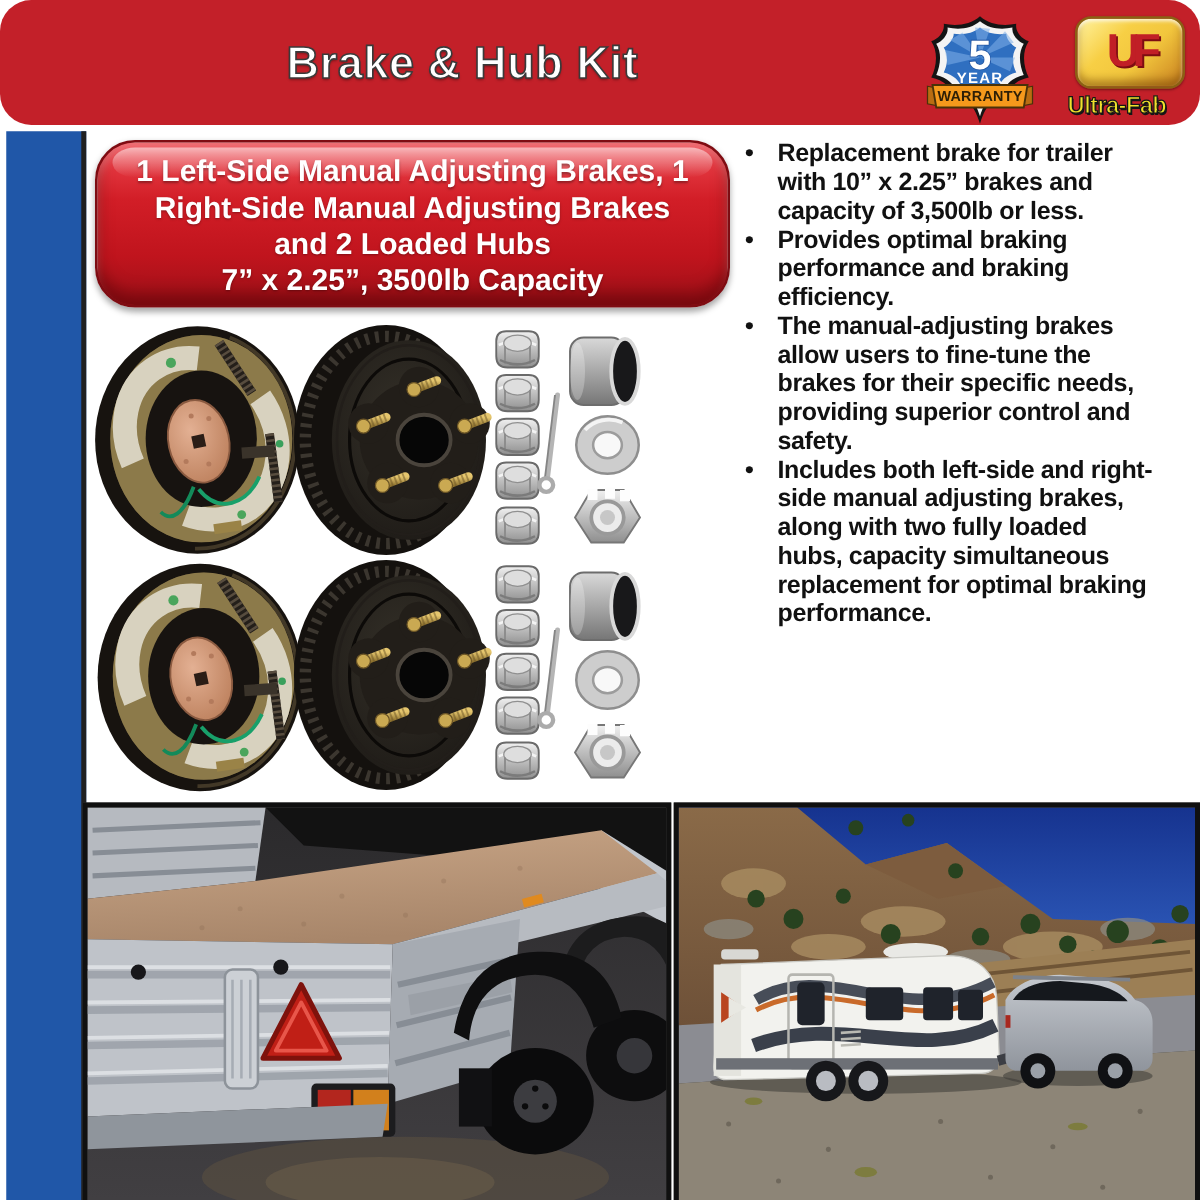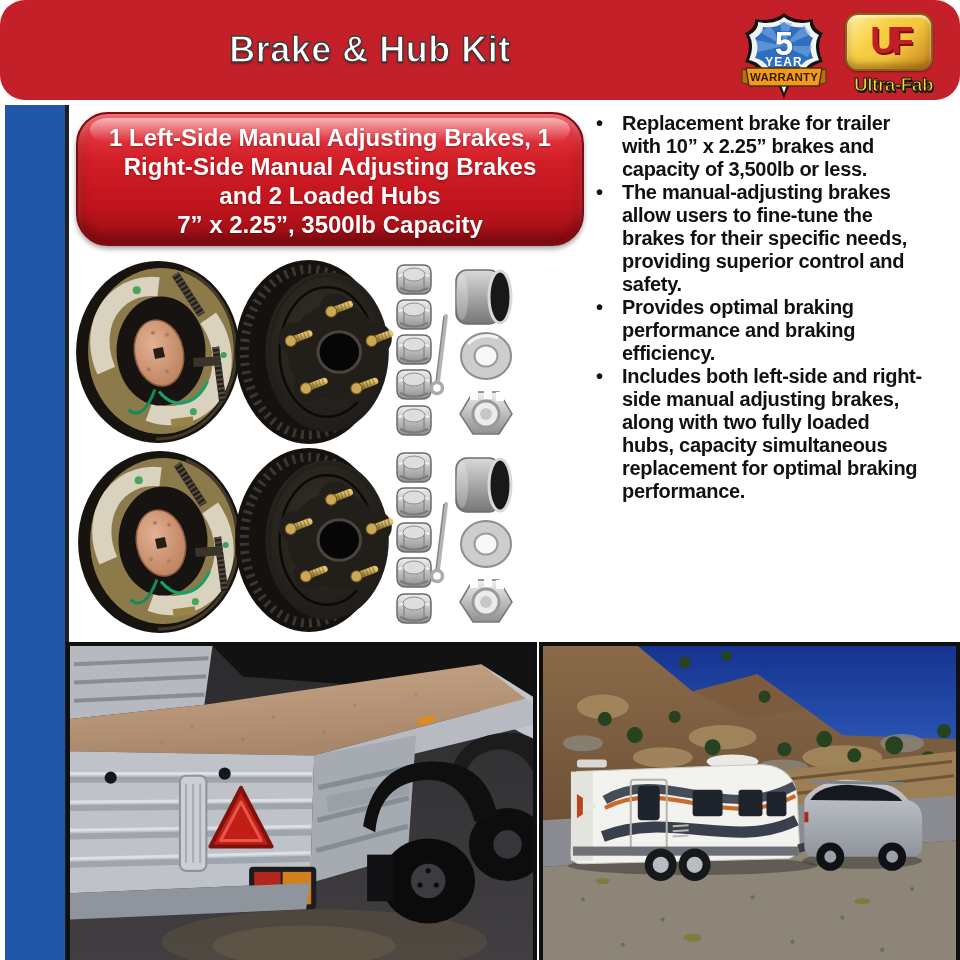--- a/index.html
+++ b/index.html
@@ -16,21 +16,21 @@
   .t5{font-family:"Liberation Sans",sans-serif;font-weight:bold;font-size:33px;fill:#ffffff;
       stroke:#1c4f9e;stroke-width:1.2px;paint-order:stroke;text-anchor:middle;}
   .tyear{font-family:"Liberation Sans",sans-serif;font-weight:bold;font-size:12px;fill:#ffffff;
       letter-spacing:1px;text-anchor:middle;}
   .twarranty{font-family:"Liberation Sans",sans-serif;font-weight:bold;font-size:11.5px;fill:#2e1f06;
       text-anchor:middle;letter-spacing:.2px;}
   
   .brand{position:absolute;left:845px;top:13px;width:92px;height:82px;}
   .logo-box{position:relative;width:84px;height:54px;border-radius:13px;border:2px solid #8a6014;
       background:linear-gradient(135deg,#fff3a0 0%,#f7cf45 35%,var(--logo-gold,#f2c63d) 60%,#c87f1f 100%);
-      box-shadow:inset 0 2px 3px rgba(255,255,255,.75), inset 0 -5px 7px rgba(110,60,0,.5), 0 1px 2px rgba(0,0,0,.4);}
+      box-shadow:inset 0 2px 3px rgba(255,255,255,.75), inset 0 -5px 7px rgba(110,60,0,.5), 0 1px 2px rgba(0,0,0,.4);margin-left:15px;}
   .logo-uf{position:absolute;left:0;top:-2px;width:100%;height:54px;line-height:56px;text-align:center;
       font-size:37px;font-weight:bold;color:#c11f26;letter-spacing:-6px;
       text-shadow:1.5px 1.5px 0 #7d0d12;}
   .logo-name{margin-top:3px;width:88px;text-align:right;font-size:19px;font-weight:bold;color:#efe12c;
       -webkit-text-stroke:1px #161616;text-shadow:1px 2px 0 #161616;letter-spacing:-.5px;}
   
   .stripe{position:absolute;left:5px;top:105px;width:60px;height:855px;
       background:var(--stripe-blue,#2057a8);border-right:4px solid #202020;}
   
   .kit-box{position:absolute;left:76px;top:112px;width:508px;height:134px;border-radius:32px;
@@ -131,22 +131,22 @@
       <div>1 Left-Side Manual Adjusting Brakes, 1</div>
       <div>Right-Side Manual Adjusting Brakes</div>
       <div>and 2 Loaded Hubs</div>
       <div>7” x 2.25”, 3500lb Capacity</div>
     </div>
   </div>
 
   <div class="features">
     <ul>
       <li><span>Replacement brake for trailer with 10” x 2.25” brakes and capacity of 3,500lb or less.</span></li>
+      <li><span>Provides optimal braking performance and braking efficiency.</span></li>
       <li><span>The manual-adjusting brakes allow  users to fine-tune the brakes for their specific needs, providing superior control and safety.</span></li>
-      <li><span>Provides optimal braking performance and braking efficiency.</span></li>
       <li><span>Includes both left-side and right-side manual adjusting brakes, along with two fully loaded hubs, capacity simultaneous replacement for optimal braking performance.</span></li>
     </ul>
   </div>
 
   <div class="fig" style="left:74px;top:260px;width:172px;height:184px">
     <svg viewBox="0 0 170 182" width="172" height="184">
       <ellipse cx="83" cy="91" rx="81" ry="90" fill="#17130f"></ellipse>
       <ellipse cx="83" cy="91" rx="77" ry="86" fill="none" stroke="#6e5d40" stroke-width="3" stroke-dasharray="130 280" opacity=".5"></ellipse>
       <ellipse cx="86" cy="90" rx="72" ry="82" fill="#4a3f2a"></ellipse>
       <ellipse cx="86" cy="90" rx="57" ry="67" fill="none" stroke="#8c7a4a" stroke-width="30"></ellipse>

